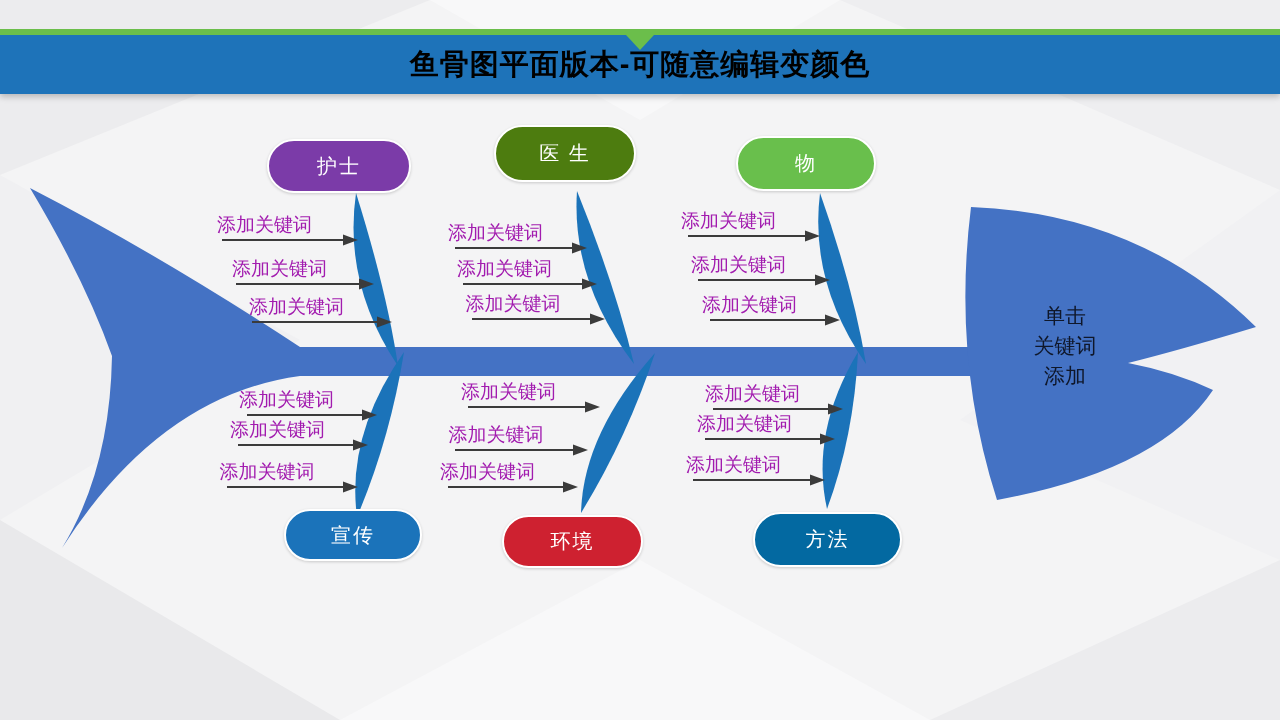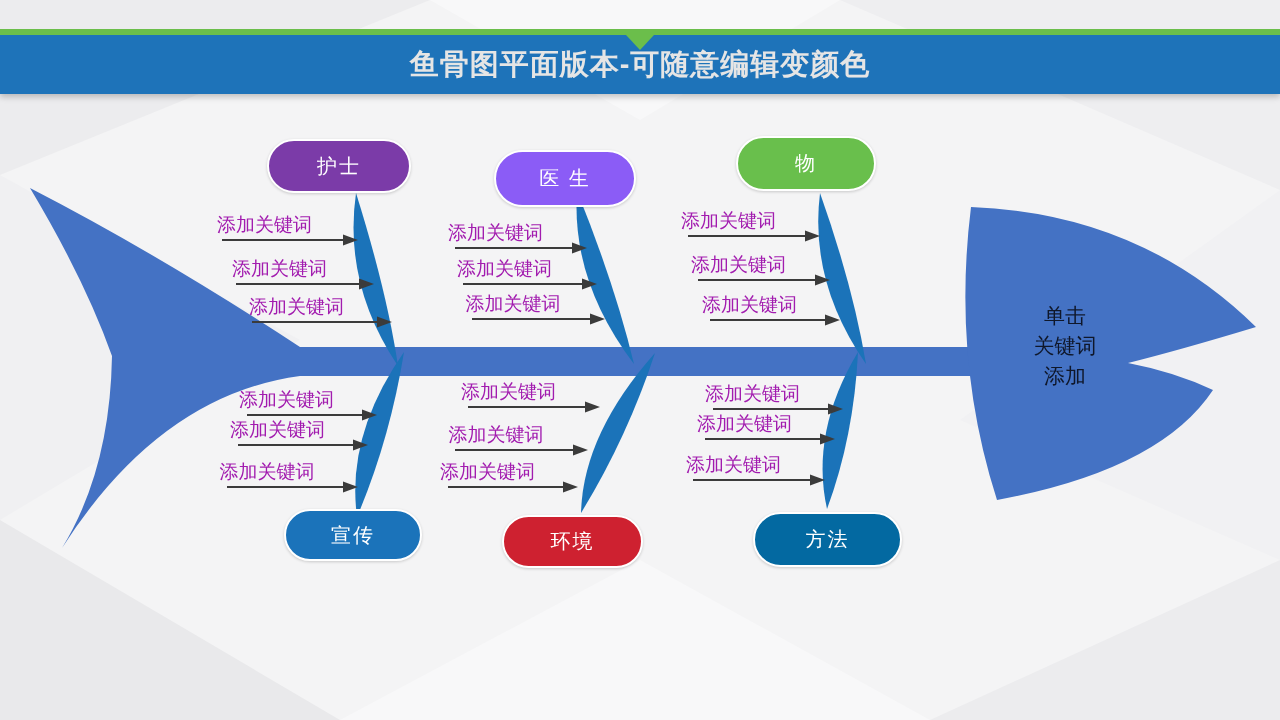--- a/index.html
+++ b/index.html
@@ -10,21 +10,21 @@
   }
   svg{position:absolute;left:0;top:0;}
   
   .accent-stripe{position:absolute;left:0;top:29px;width:1280px;height:6px;z-index:40;}
   .title-bar{
     position:absolute;left:0;top:35px;width:1280px;height:59px;z-index:39;
     display:flex;align-items:center;justify-content:center;
     box-shadow:0 3px 6px rgba(0,0,0,.22);
   }
   .title-bar h1{
-    margin:0;color:#e5e5e5;font-size:29px;font-weight:bold;letter-spacing:1px;
+    margin:0;color:#000000;font-size:29px;font-weight:bold;letter-spacing:1px;
   }
   .notch{
     position:absolute;left:626px;top:35px;z-index:41;width:0;height:0;
     border-left:14px solid transparent;border-right:14px solid transparent;
     border-top:15px solid #6bbe4b;
   }
   
   .pill{
     position:absolute;z-index:20;border-radius:999px;
     display:flex;align-items:center;justify-content:center;
@@ -155,21 +155,21 @@
   <div class="accent-stripe" style="background: rgb(107, 190, 75);"></div>
   <div class="title-bar" style="background: rgb(30, 115, 185);">
     <h1>鱼骨图平面版本-可随意编辑变颜色</h1>
   </div>
   <div class="notch" style="border-top-color: rgb(107, 190, 75);"></div>
 
   <div id="pills">
       <div class="pill" style="left: 267px; top: 139px; width: 144px; height: 54px; background: rgb(123, 59, 168);">
         <span>护士</span>
       </div>
-      <div class="pill" style="left: 494px; top: 150px; width: 142px; height: 57px; background: #8b5cf6;">
+      <div class="pill" style="left: 494px; top: 125px; width: 142px; height: 57px; background: #4d7c0f;">
         <span>医 生</span>
       </div>
       <div class="pill" style="left: 736px; top: 136px; width: 140px; height: 55px; background: rgb(105, 191, 76);">
         <span>物</span>
       </div>
       <div class="pill" style="left: 284px; top: 509px; width: 138px; height: 52px; background: rgb(27, 115, 186);">
         <span>宣传</span>
       </div>
       <div class="pill" style="left: 502px; top: 515px; width: 141px; height: 53px; background: rgb(206, 33, 48); font-family: Liberation Mono, monospace;">
         <span>环境</span>

